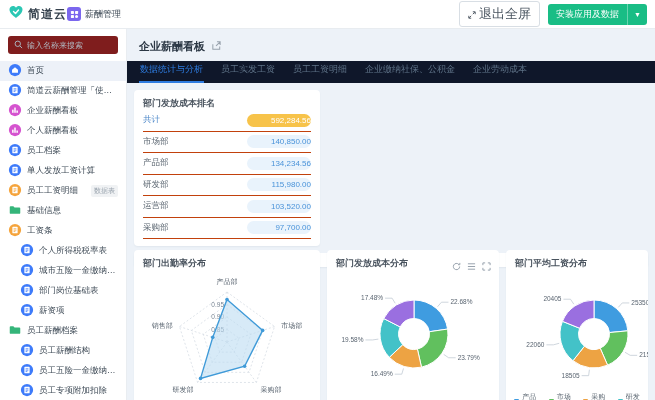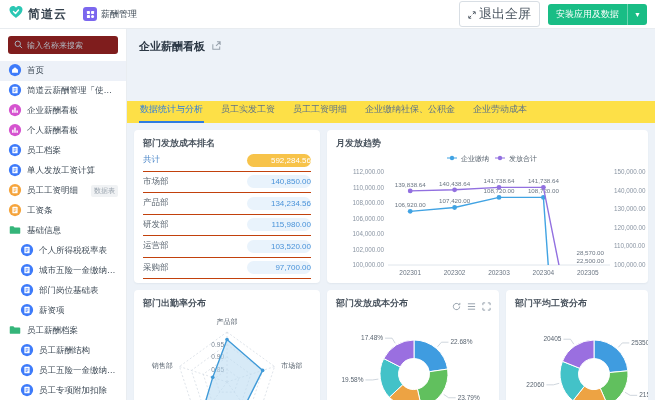--- a/index.html
+++ b/index.html
@@ -3,21 +3,21 @@
 <meta charset="utf-8">
 <style>
   * { margin:0; padding:0; box-sizing:border-box; }
   html,body { width:655px; height:400px; overflow:hidden; background:#edf2f8;
     font-family:"Liberation Sans","DejaVu Sans",sans-serif; }
   
   .topbar { height:28px; background:#fff; border-bottom:1px solid #e8ecf0;
     display:flex; align-items:center; padding:14px 8px; position:relative; z-index:5;}
   .logo { display:flex; align-items:center; gap:4px; }
   .logo-text { font-size:12px; font-weight:bold; color:#36424e; letter-spacing:1px;}
-  .app-chip { display:flex; align-items:center; gap:4px; margin-left:16px; }
+  .app-chip { display:flex; align-items:center; gap:4px; margin-left:0; }
   .app-chip .chip-ic { width:14px; height:14px; border-radius:3px; background:#7b67ee;
     display:flex; align-items:center; justify-content:center; }
   .app-chip span.lbl { font-size:9px; color:#3c4854; }
   .topbar-right { margin-left:auto; display:flex; align-items:center; gap:8px; }
   .btn-exit { display:flex; align-items:center; gap:3px; border:1px solid #d8dee4;
     background:#fff; border-radius:3px; padding:3px 8px; font-size:13px; color:#4a5560; cursor:pointer;}
   .btn-install { display:flex; align-items:stretch; background:#19bd85; border-radius:3px;
     color:#fff; font-size:9px; overflow:hidden; cursor:pointer;}
   .btn-install .main-part { padding:4px 8px; }
   .btn-install .caret-part { padding:4px 6px; border-left:1px solid rgba(255,255,255,.35);
@@ -34,26 +34,26 @@
     font-size:8.5px; color:#3c4document0;  color:#3e4a56; white-space:nowrap; cursor:pointer;}
   .side-item .txt { overflow:hidden; text-overflow:ellipsis; flex:1 1 auto;}
   .side-item.active { background:#edf1f8; }
   .side-item.sub { padding-left:20px; }
   .side-item .badge { flex:none; font-size:7px; color:#9aa4ae; background:#f0f2f4;
     border-radius:2px; padding:1px 3px; }
   
   .main { flex:1 1 auto; display:flex; flex-direction:column; overflow:hidden;}
   .main-title-row { display:flex; align-items:center; gap:6px; padding:8px 12px 6px 12px;}
   .main-title { font-size:11px; font-weight:bold; color:#2b3744; }
-  .tabs { height:22px; background:#fde047; display:flex; align-items:flex-end;
-    gap:16px; padding:0 12px;margin-top:40px; }
+  .tabs { height:22px; background:#0f172a; display:flex; align-items:flex-end;
+    gap:16px; padding:0 12px; }
   .tab { font-size:9px; color:#5f7388; padding:4px 1px 5px 1px; border-bottom:2px solid transparent; cursor:pointer;}
   .tab.active { color:#2e7ce0; border-bottom-color:#2e7ce0; }
   .dash { flex:1; padding:7px 7px 0 7px; display:flex; flex-direction:column; gap:7px; overflow:hidden;}
-  .row1 { display:flex; gap:7px; height:153px; }
+  .row1 { display:flex; gap:7px; height:153px;flex-direction:column; }
   .row2 { display:flex; gap:7px; height:170px; }
   .card { background:#fff; border-radius:4px; box-shadow:0 1px 2px rgba(40,60,90,.06);
     padding:7px 9px; position:relative; overflow:hidden;}
   .card-title { font-size:9px; font-weight:bold; color:#49535e; }
   .card-tools { position:absolute; top:7px; right:8px; display:flex; gap:6px; }
   
   .card-rank { width:186px; flex:none; }
   .rank-row { height:21.5px; display:flex; align-items:center; justify-content:space-between;
     border-bottom:1px solid #c2410c; }
   .rank-row .lab { font-size:8.5px; color:#5b6671; }
@@ -172,31 +172,31 @@
           <span class="cir-wrap"><svg width="14" height="14" viewBox="0 0 16 16">
               <circle cx="8" cy="8" r="7" fill="#f5a43c"></circle>
               <rect x="5" y="4.2" width="6" height="7.6" rx="0.8" fill="#fff"></rect>
               <path d="M6.4 6.6h3.2M6.4 8.2h3.2M6.4 9.8h2" stroke="#f5a43c" stroke-width="0.9"></path>
             </svg></span>
           <span class="txt">员工工资明细</span>
           <span class="badge">数据表</span>
         </div>
         <div class="side-item">
           <span class="cir-wrap"><svg width="14" height="14" viewBox="0 0 16 16">
+              <path d="M2 4.6c0-.5.4-1 1-1h3.1l1.4 1.4H13c.6 0 1 .4 1 1v5.4c0 .6-.4 1-1 1H3c-.6 0-1-.4-1-1z" fill="#35b57a"></path>
+            </svg></span>
+          <span class="txt">基础信息</span>
+        </div>
+        <div class="side-item">
+          <span class="cir-wrap"><svg width="14" height="14" viewBox="0 0 16 16">
               <circle cx="8" cy="8" r="7" fill="#f5a43c"></circle>
               <rect x="5" y="4.2" width="6" height="7.6" rx="0.8" fill="#fff"></rect>
               <path d="M6.4 6.6h3.2M6.4 8.2h3.2M6.4 9.8h2" stroke="#f5a43c" stroke-width="0.9"></path>
             </svg></span>
           <span class="txt">工资条</span>
-        </div>
-        <div class="side-item">
-          <span class="cir-wrap"><svg width="14" height="14" viewBox="0 0 16 16">
-              <path d="M2 4.6c0-.5.4-1 1-1h3.1l1.4 1.4H13c.6 0 1 .4 1 1v5.4c0 .6-.4 1-1 1H3c-.6 0-1-.4-1-1z" fill="#35b57a"></path>
-            </svg></span>
-          <span class="txt">基础信息</span>
         </div>
         <div class="side-item sub">
           <span class="cir-wrap"><svg width="14" height="14" viewBox="0 0 16 16">
               <circle cx="8" cy="8" r="7" fill="#3e7bfa"></circle>
               <rect x="5" y="4.2" width="6" height="7.6" rx="0.8" fill="#fff"></rect>
               <path d="M6.4 6.6h3.2M6.4 8.2h3.2M6.4 9.8h2" stroke="#3e7bfa" stroke-width="0.9"></path>
             </svg></span>
           <span class="txt">个人所得税税率表</span>
         </div>
         <div class="side-item sub">

